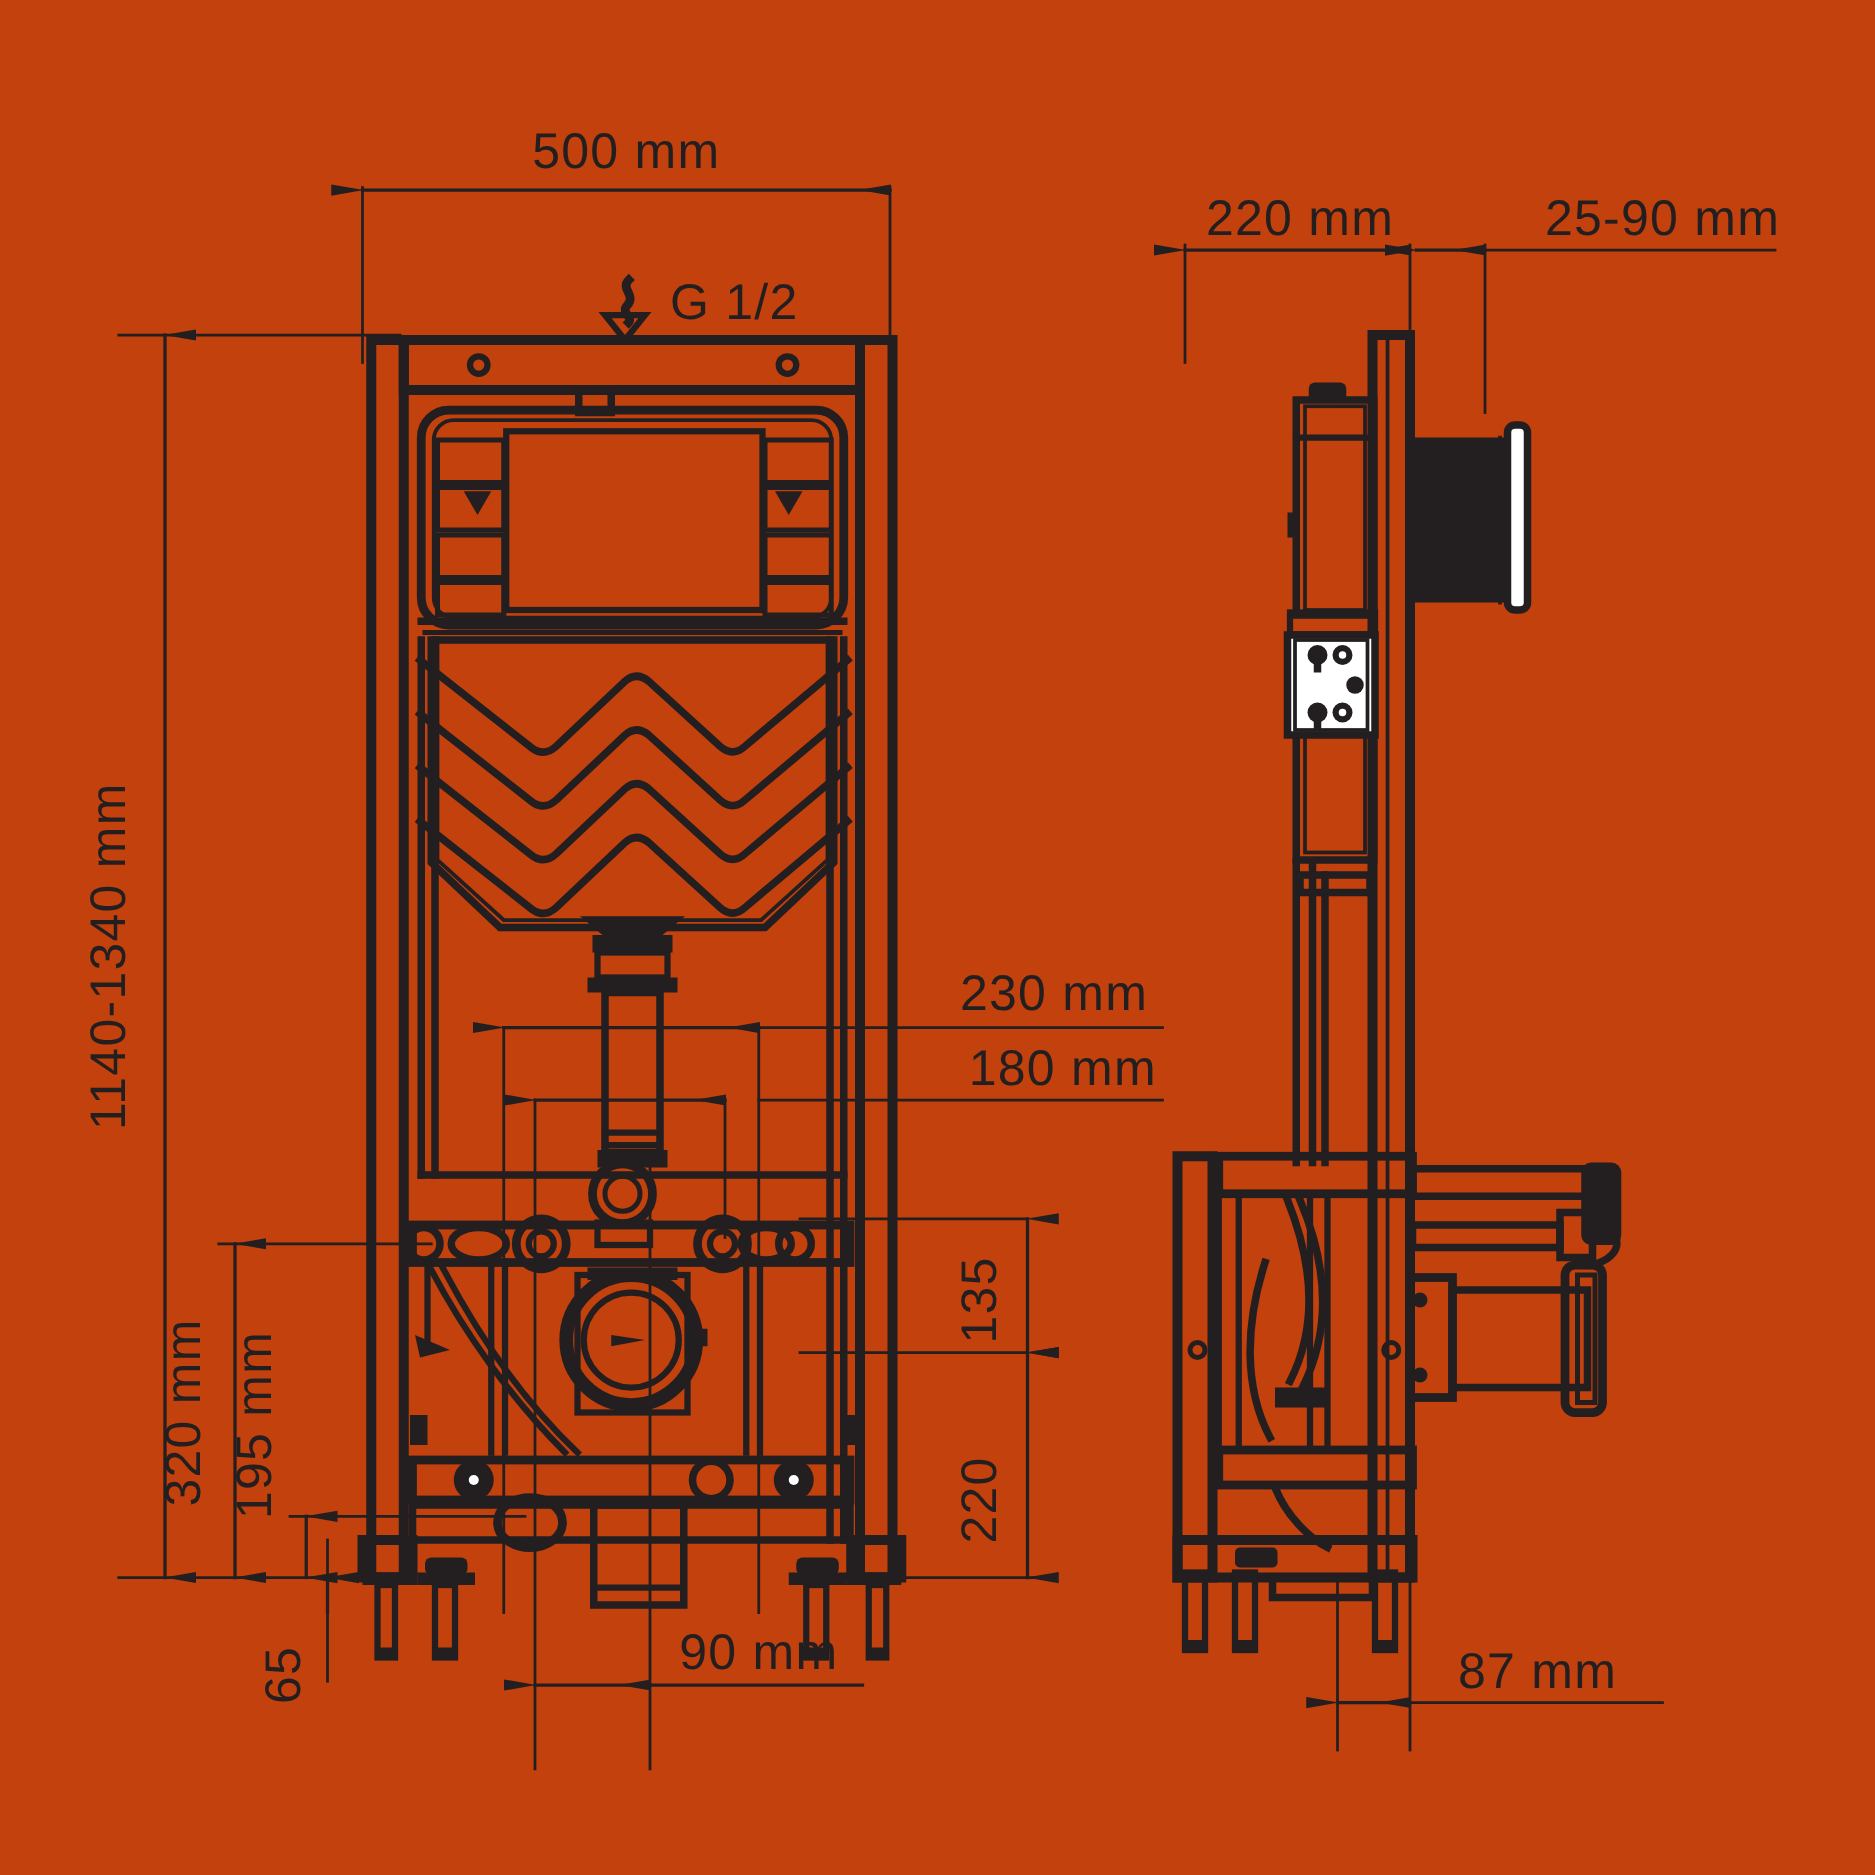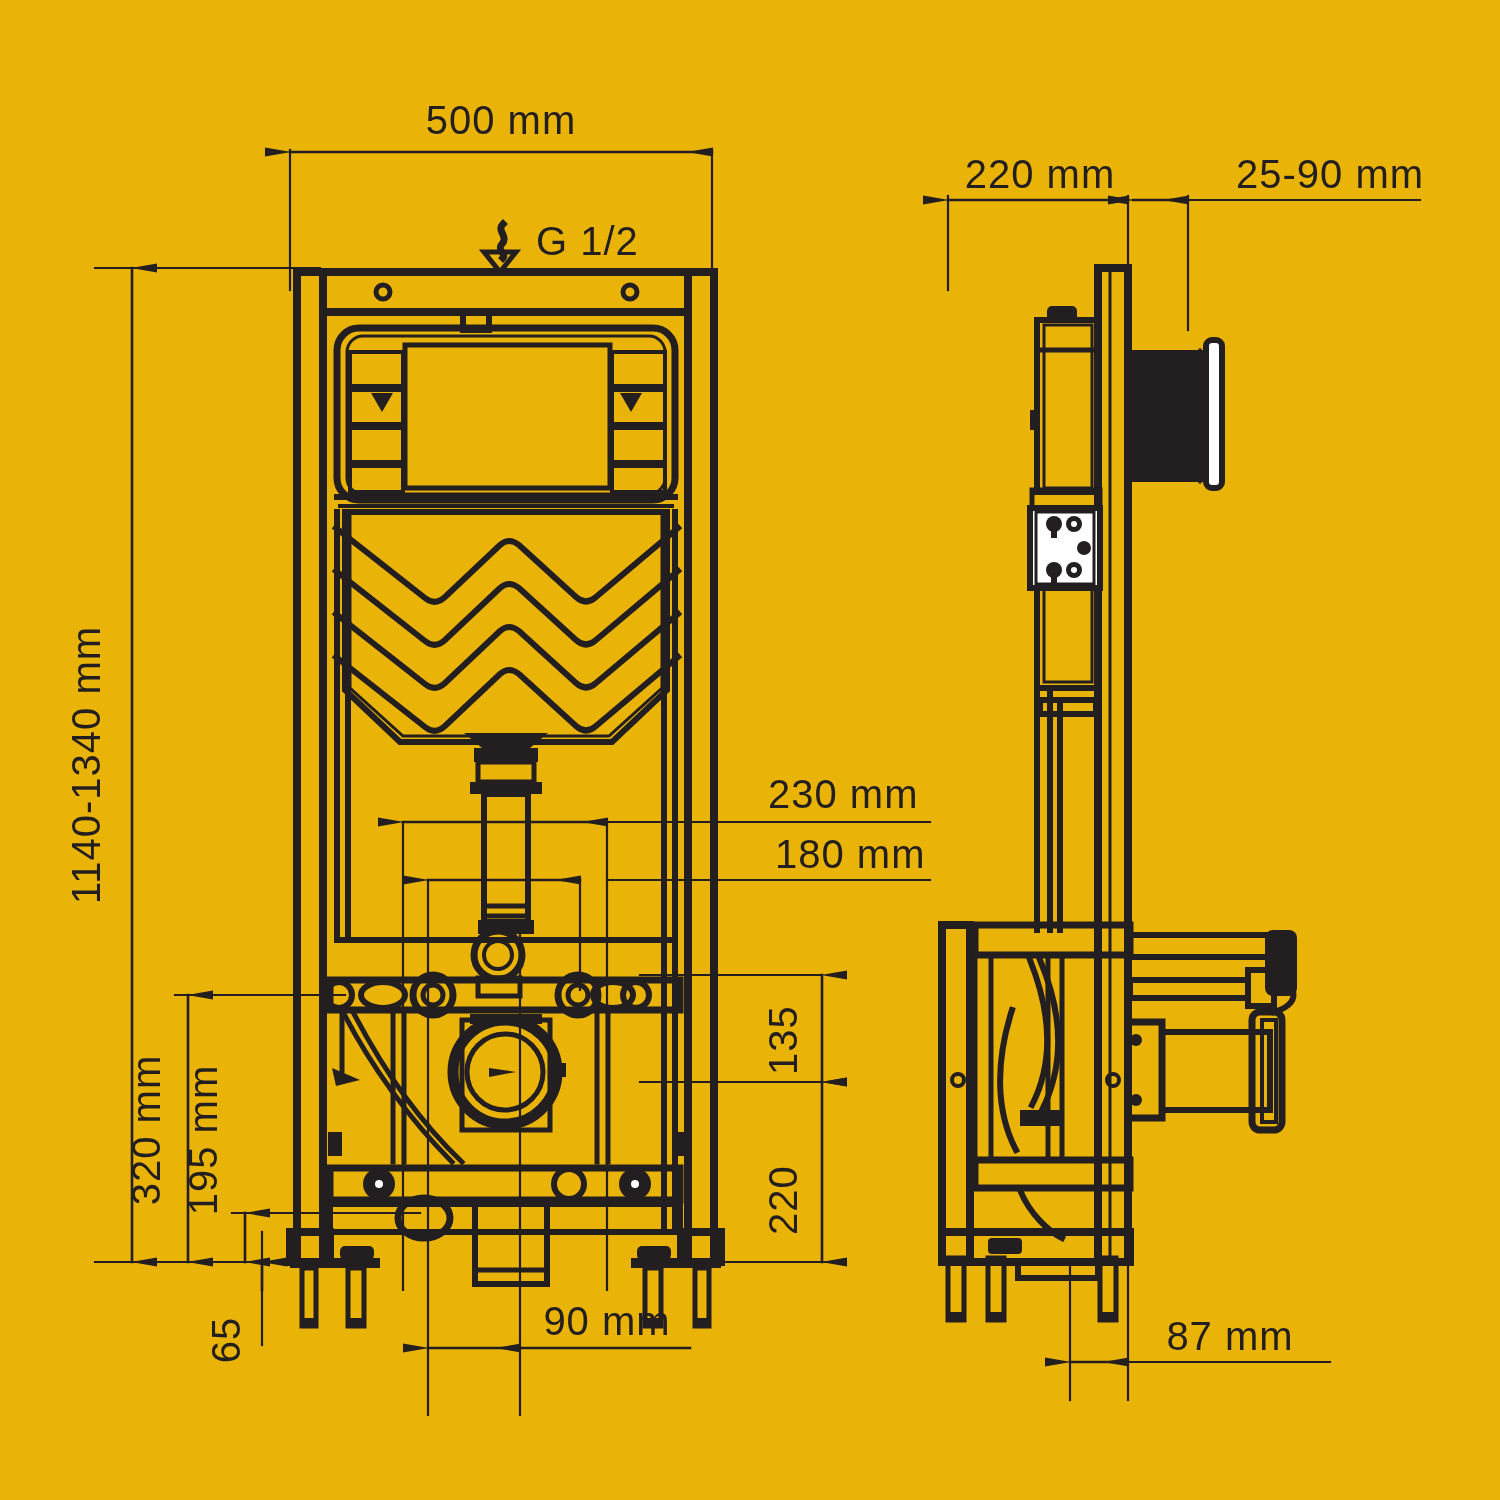--- a/index.html
+++ b/index.html
@@ -1,17 +1,17 @@
 <!DOCTYPE html>
 <html><head>
 <meta charset="utf-8">
 <style>
   html,body{margin:0;padding:0;background:#ffffff;}
   body{width:1500px;height:1500px;font-family:"Liberation Sans",sans-serif;overflow:hidden;}
-  #stage{position:relative;width:1500px;height:1500px;background:#eab308;}
+  #stage{position:relative;width:1500px;height:1500px;background:#c2410c;}
   svg{display:block;}
   .dimtext{font-family:"Liberation Sans",sans-serif;fill:#231f20;font-size:40px;letter-spacing:1px;}
 </style>
 </head>
 <body>
 
 <div id="stage">
 <svg width="1500" height="1500" viewBox="0 0 1500 1500" xmlns="http://www.w3.org/2000/svg">
 
   <defs>

